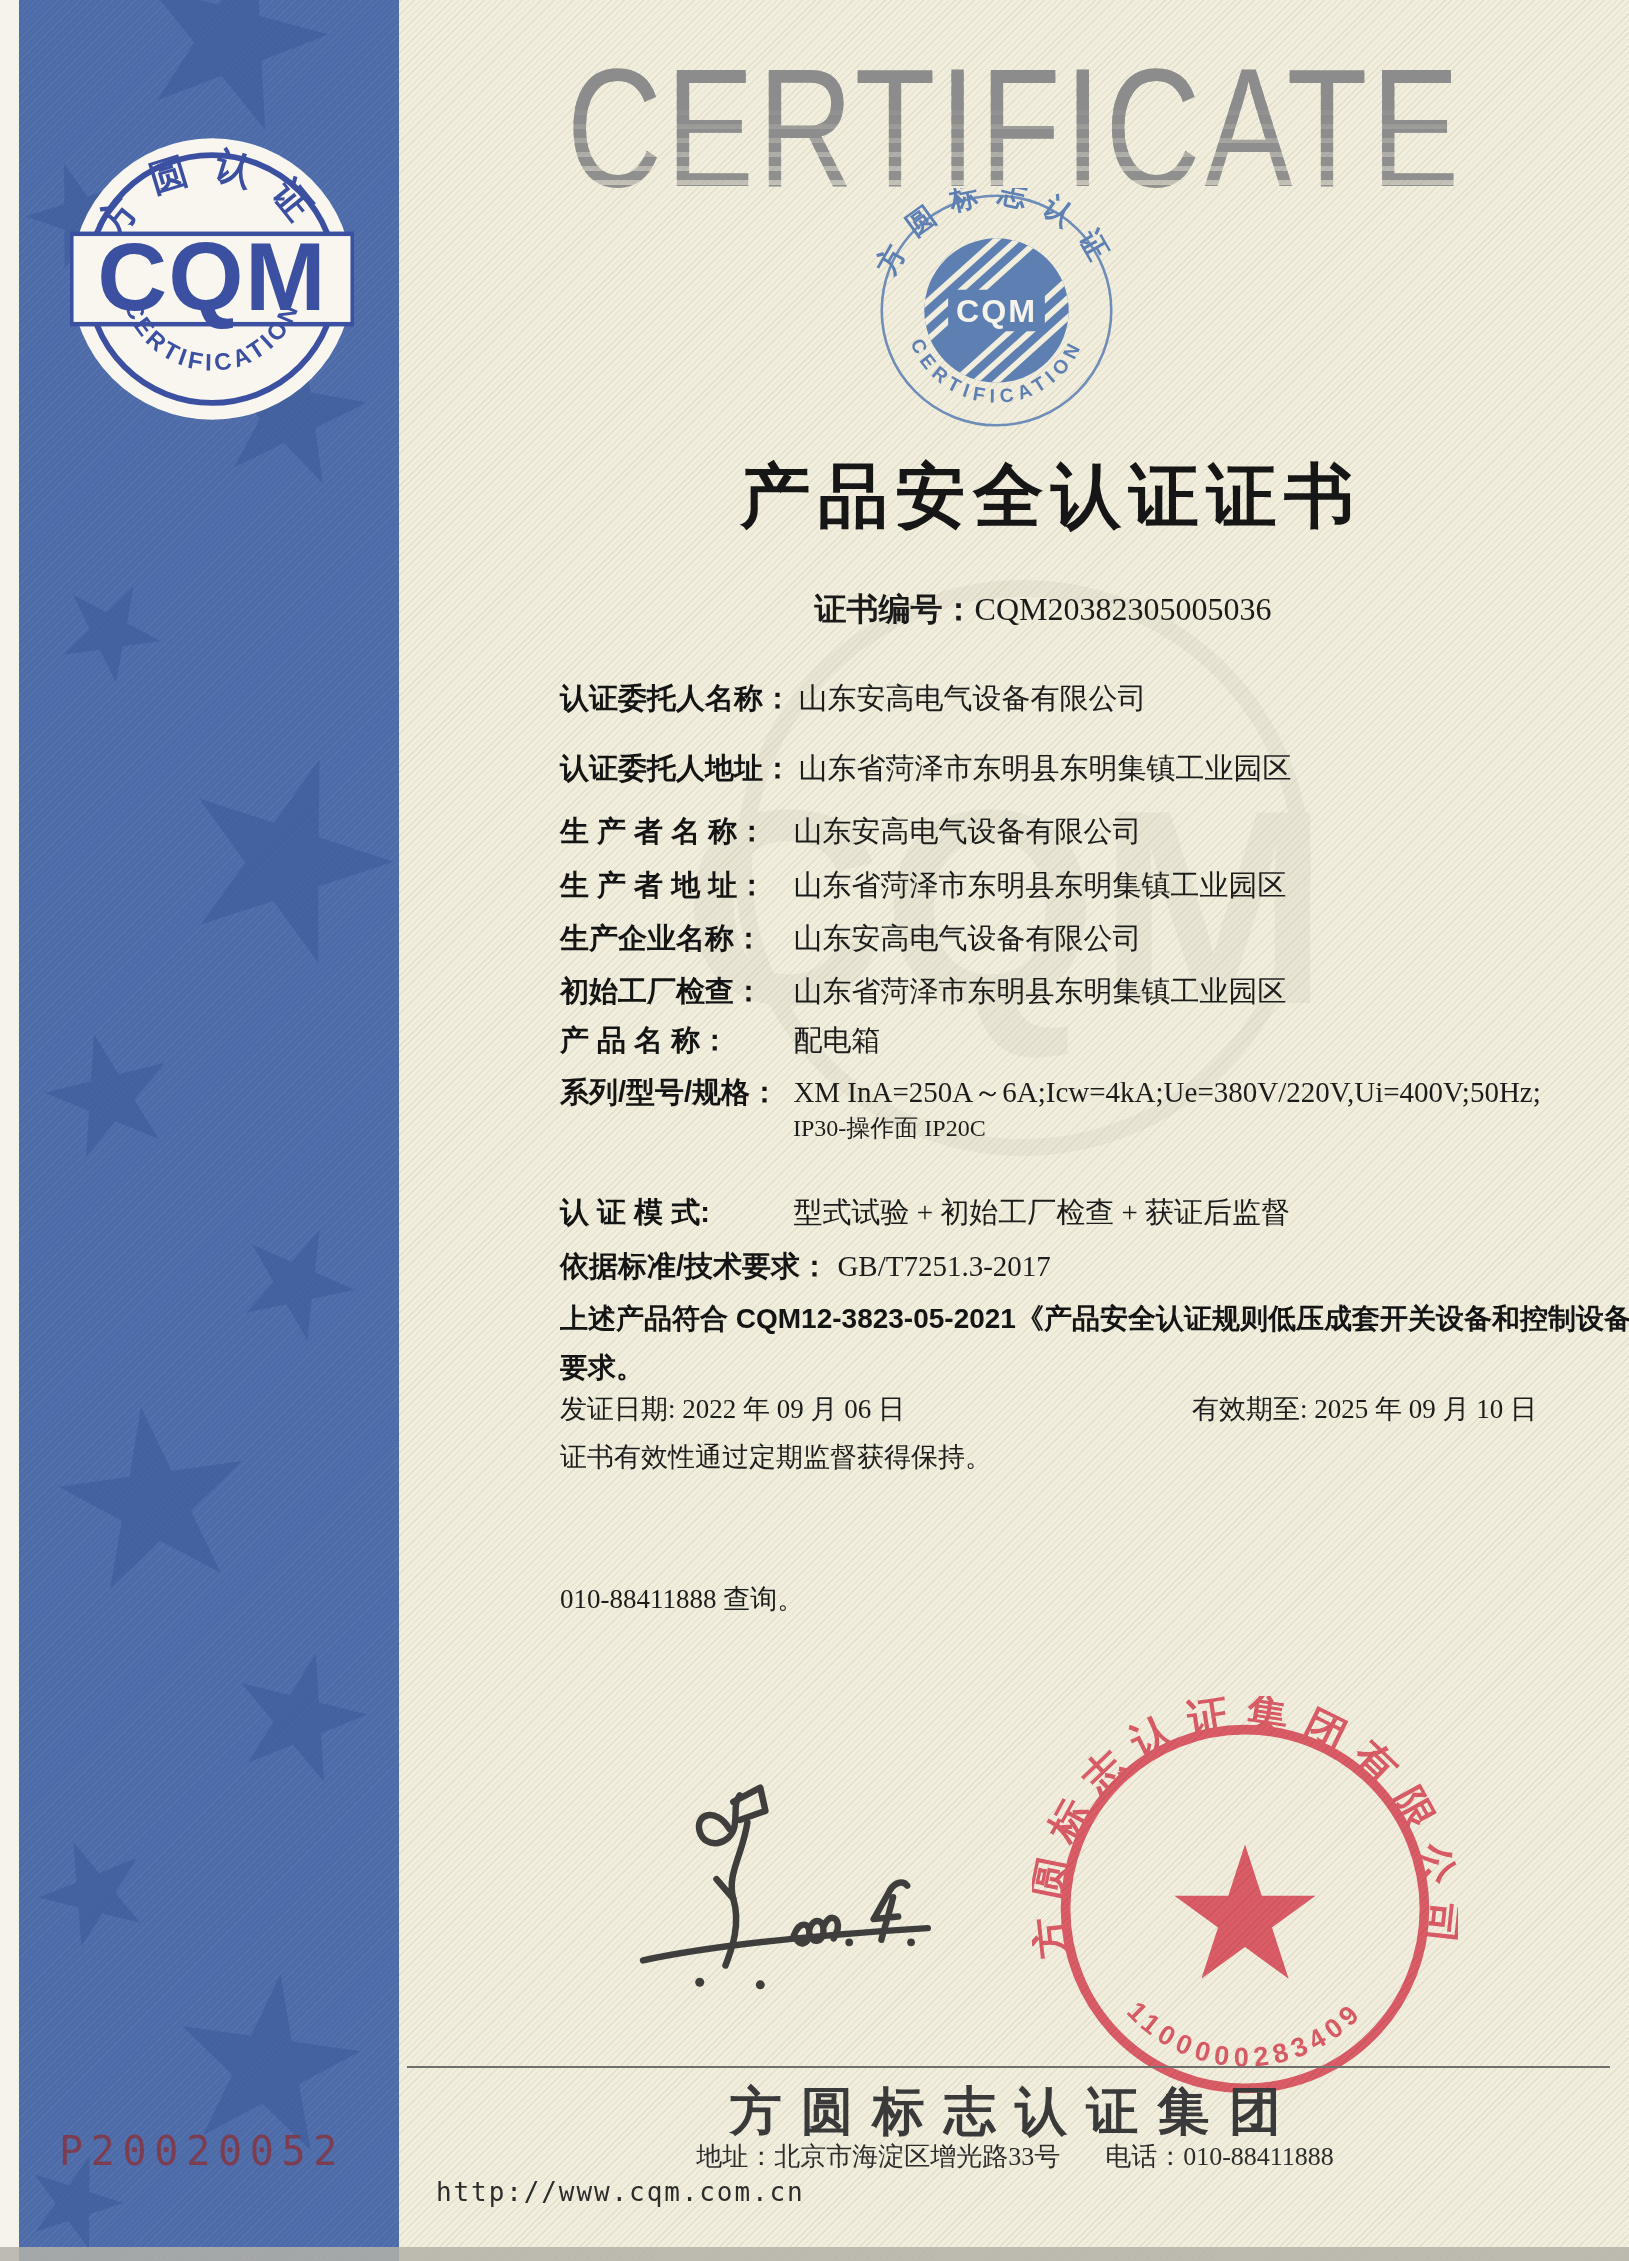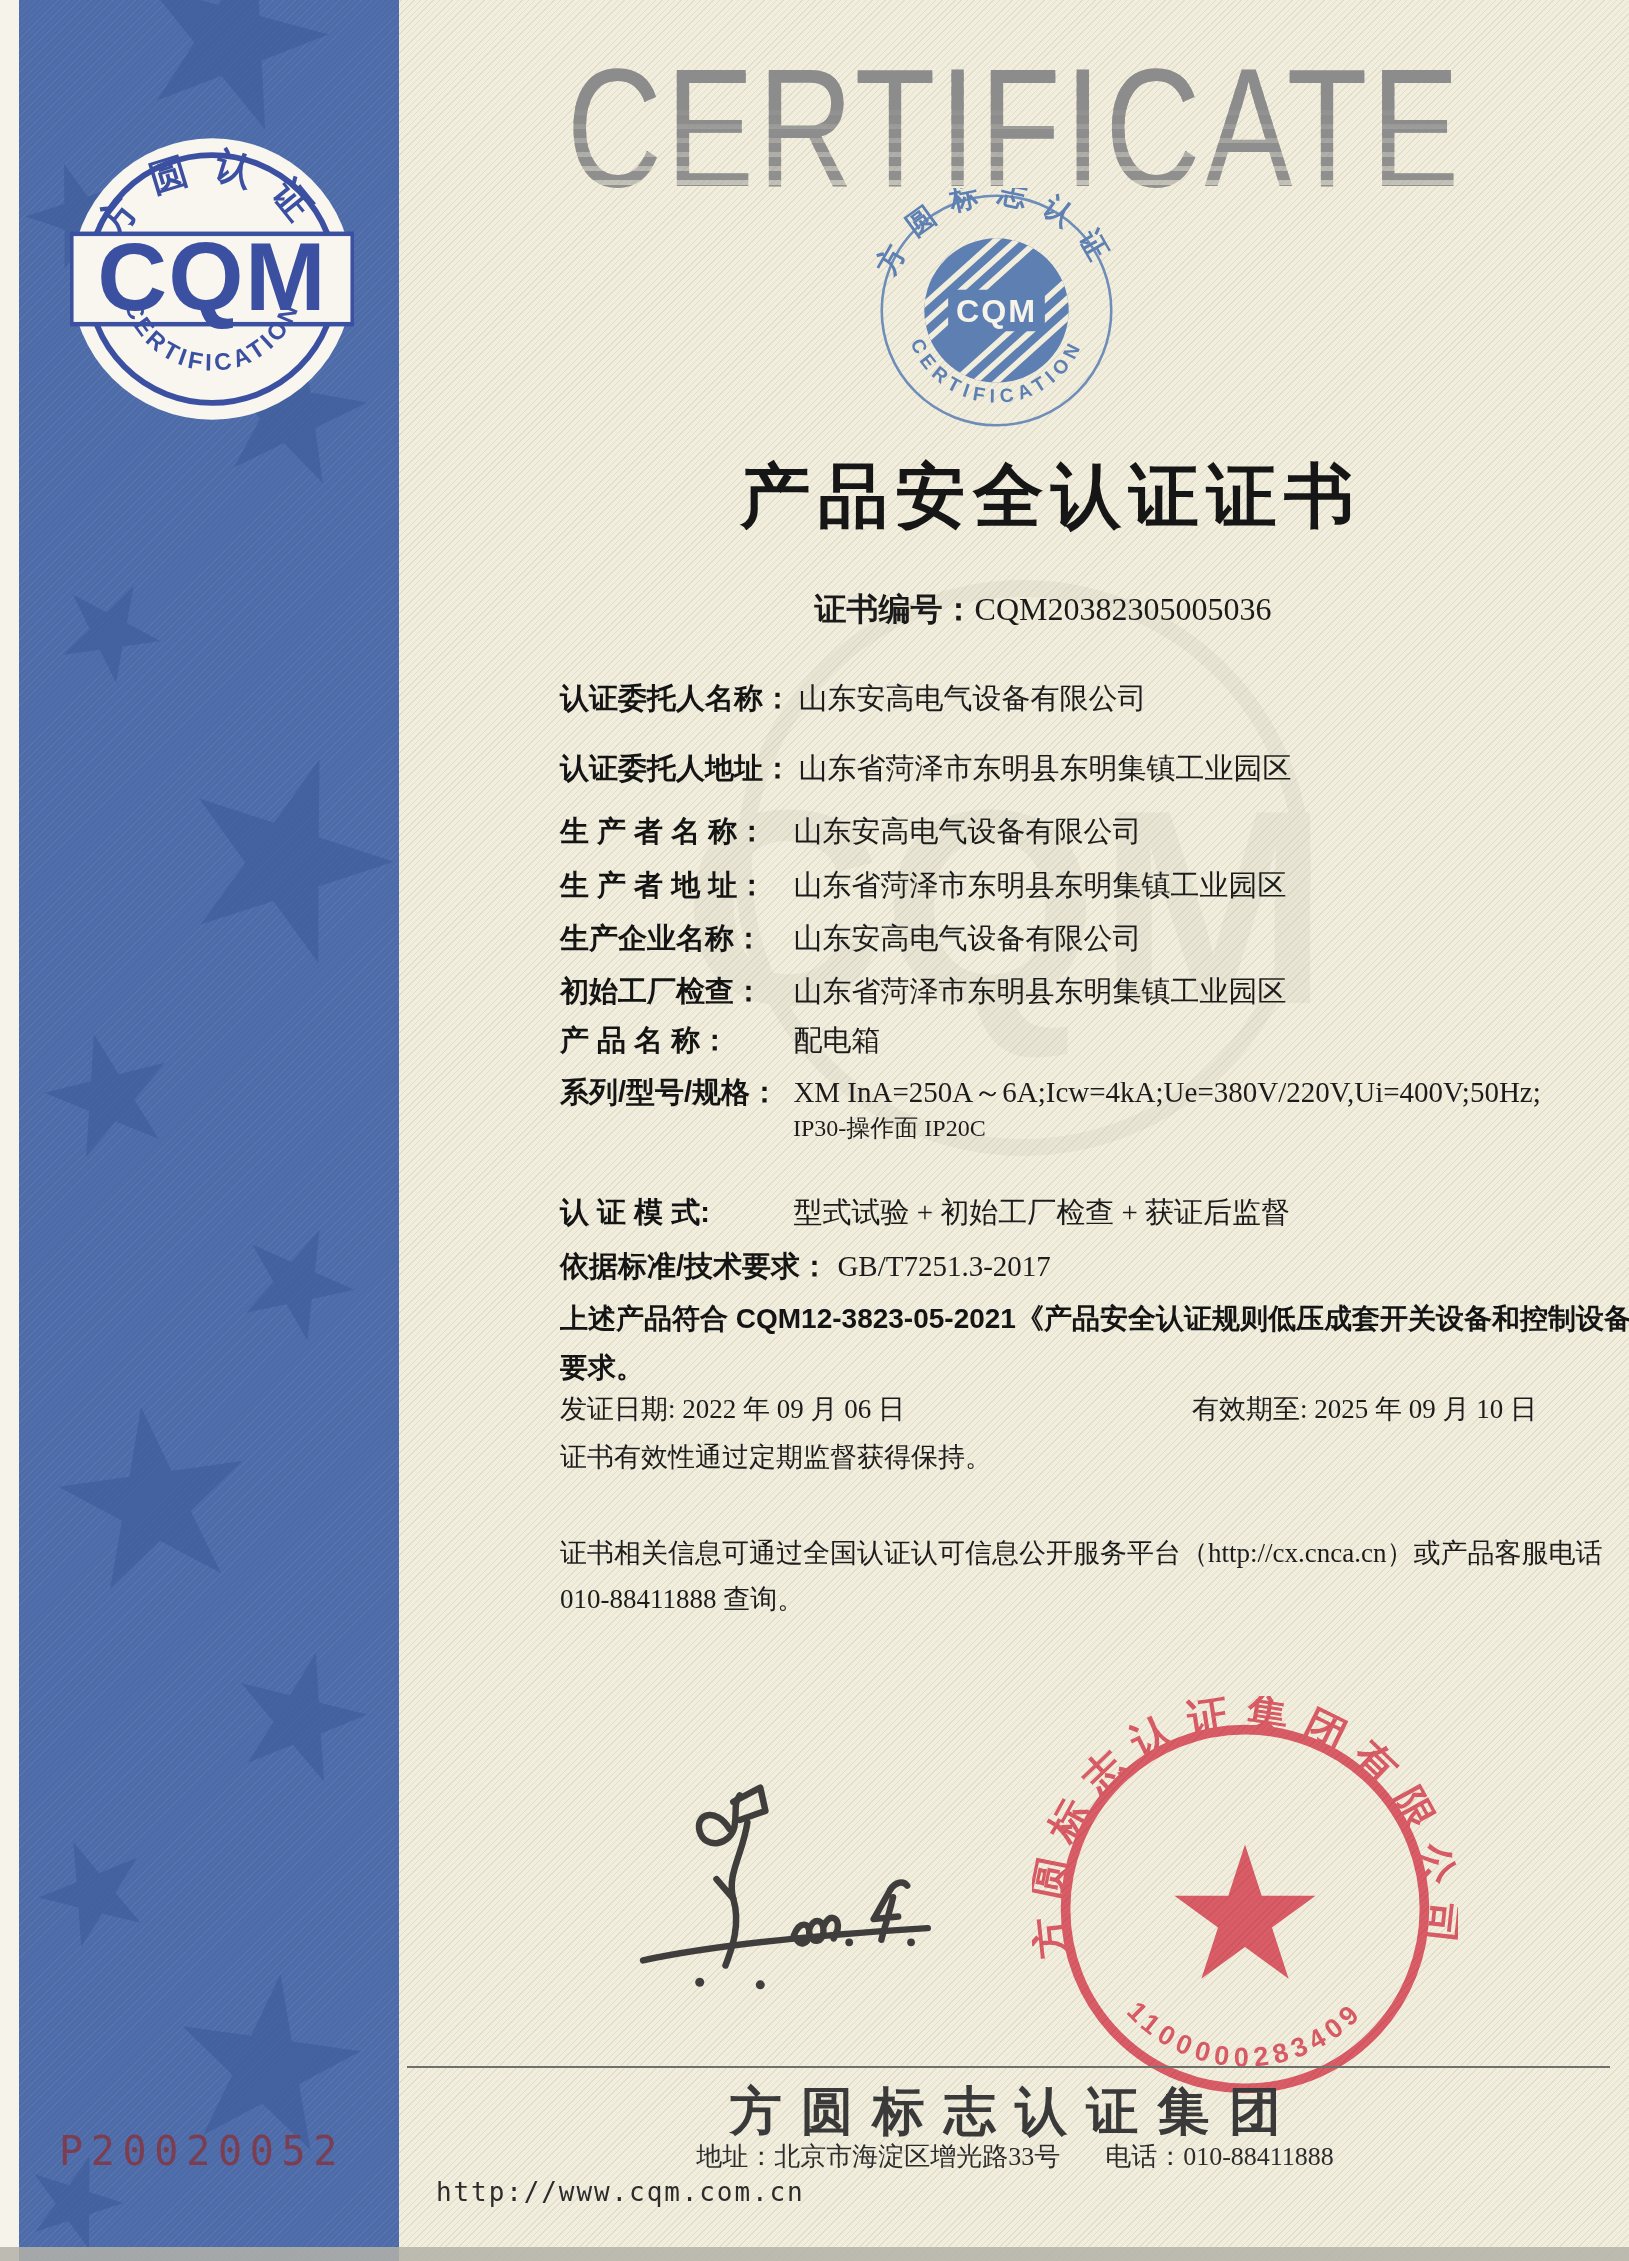--- a/index.html
+++ b/index.html
@@ -154,21 +154,20 @@
   <div class="cont" style="top:1112px">IP30-操作面 IP20C</div>
   <div class="row" style="top:1192px"><span class="lab">认 证 模 式:</span><span class="val">型式试验 + 初始工厂检查 + 获证后监督</span></div>
   <div class="row" style="top:1246px"><span class="lab" style="min-width:271px">依据标准/技术要求：</span><span class="val">GB/T7251.3-2017</span></div>
 
   <div class="para" style="top:1300px">上述产品符合 CQM12-3823-05-2021《产品安全认证规则低压成套开关设备和控制设备》的</div>
   <div class="para" style="top:1349px">要求。</div>
 
   <div class="plain" style="top:1391px">发证日期: 2022 年 09 月 06 日</div>
   <div class="plain-right" style="top:1391px">有效期至: 2025 年 09 月 10 日</div>
   <div class="plain" style="top:1439px">证书有效性通过定期监督获得保持。</div>
-  <div class="plain" style="top:1535px">证书相关信息可通过全国认证认可信息公开服务平台（http://cx.cnca.cn）或产品客服电话</div>
   <div class="plain" style="top:1581px">010-88411888 查询。</div>
 
   <svg style="position:absolute;left:567px;top:1767px;" width="451" height="245" viewBox="0 0 700 380">
     <g fill="none" stroke="#3f3e3c" stroke-width="10" stroke-linecap="round" stroke-linejoin="round">
       <path d="M 252,96 C 232,62 198,72 206,100 C 214,128 254,122 260,92 C 264,70 258,58 268,44"></path>
       <path d="M 258,54 L 300,32 L 308,68 L 268,82"></path>
       <path d="M 280,86 C 272,138 248,166 258,204 L 232,174"></path>
       <path d="M 258,204 C 270,244 256,282 246,308"></path>
       <path d="M 118,300 C 240,274 430,258 560,250"></path>
       <path d="M 352,262 C 360,238 378,240 376,260 C 374,276 360,278 356,266 M 376,252 C 382,232 400,236 398,256 C 396,272 382,274 378,262 M 398,248 C 406,226 424,232 420,252 L 414,266"></path>

